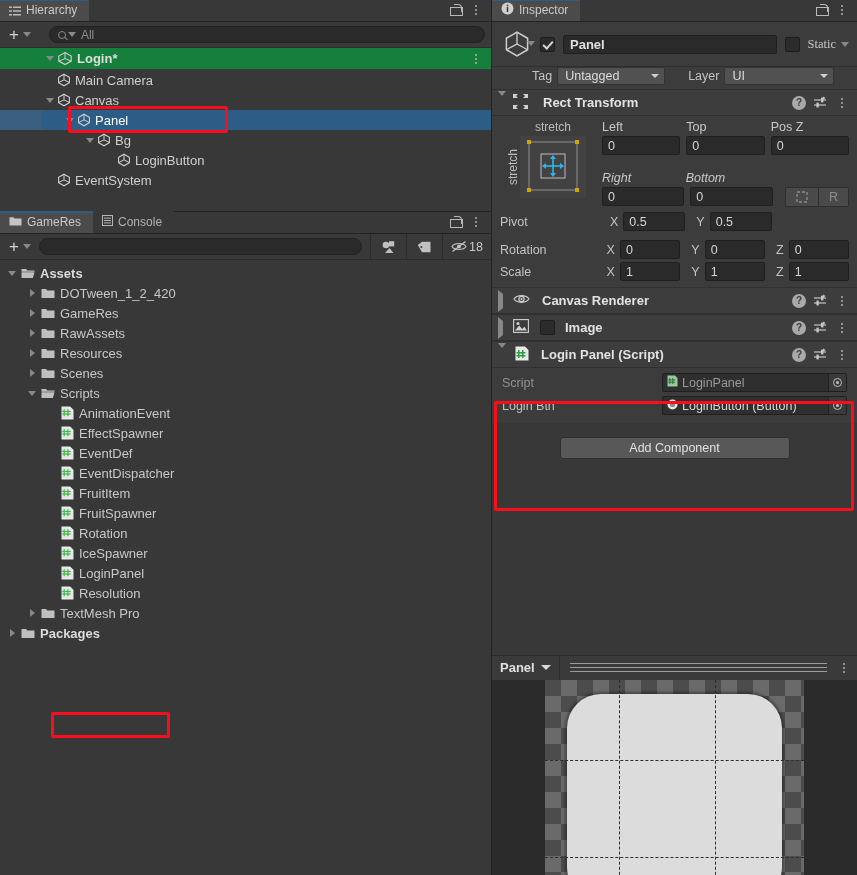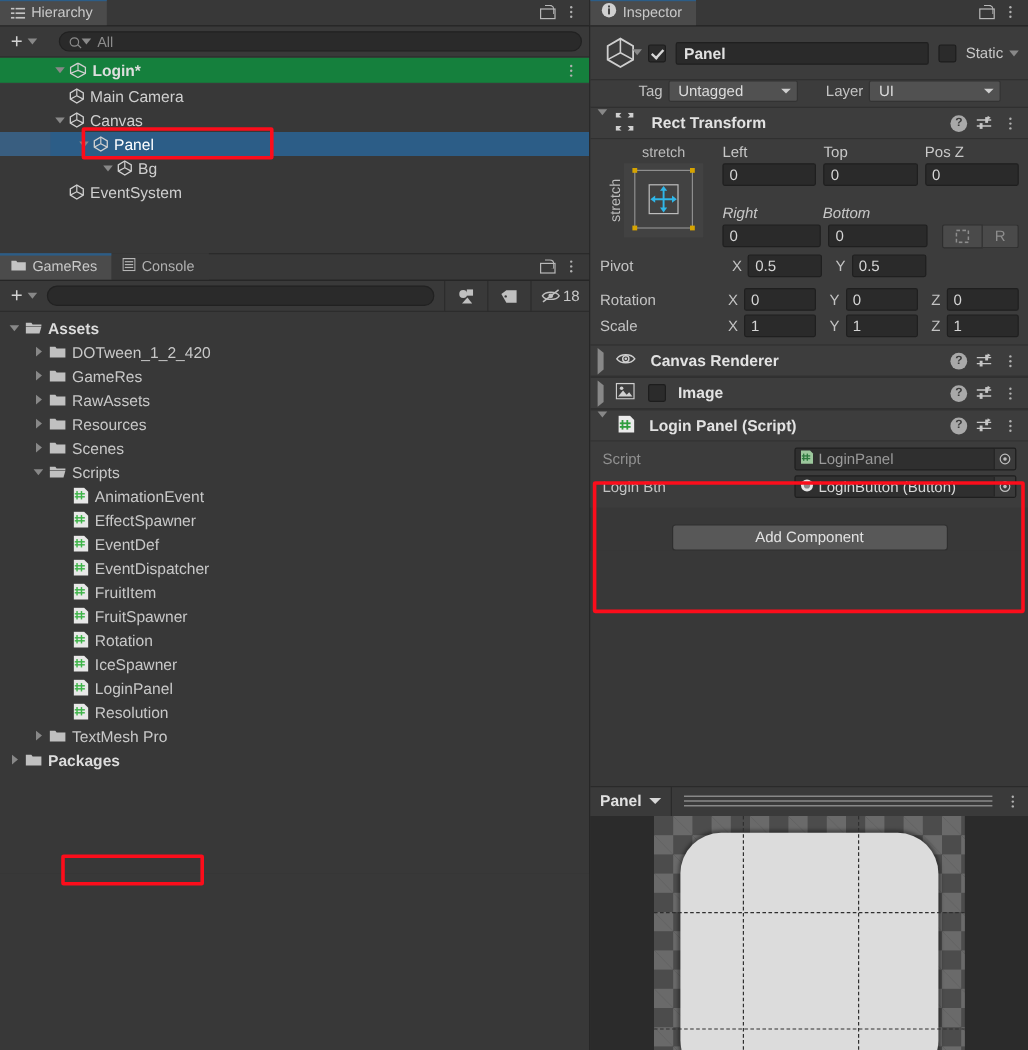--- a/index.html
+++ b/index.html
@@ -65,21 +65,21 @@
   .prow .plabel{font-size:13px;color:#c8c8c8;white-space:nowrap;}
   .prow.bold .plabel{font-weight:bold;color:#dcdcdc;}
 
   
   .right{width:366px;height:875px;display:flex;flex-direction:column;background:#383838;border-left:1px solid #232323;}
   .insp-head{height:45px;background:#3c3c3c;display:flex;align-items:center;padding:0 8px 0 10px;gap:8px;border-bottom:1px solid #2f2f2f;}
   .big-cube{width:30px;height:30px;flex:none;position:relative;}
   .chk{width:15px;height:15px;background:#2b2b2b;border:1px solid #1d1d1d;border-radius:2px;position:relative;flex:none;}
   .chk.on::after{content:"";position:absolute;left:4px;top:1px;width:4px;height:8px;border:solid #d8d8d8;border-width:0 2px 2px 0;transform:rotate(42deg);}
   .namefield{flex:1;height:19px;background:#2a2a2a;border:1px solid #1f1f1f;border-radius:2px;display:flex;align-items:center;padding:0 6px;color:#e0e0e0;font-weight:bold;font-size:13px;}
-  .static-wrap{display:flex;align-items:center;gap:5px;}
+  .static-wrap{display:flex;align-items:center;gap:5px;font-family:Liberation Serif, serif;}
   .static-lbl{font-size:12.5px;color:#c8c8c8;}
   .taglayer{height:22px;background:#3c3c3c;display:flex;align-items:center;gap:5px;padding:0 8px 4px 40px;}
   .fld-lbl{font-size:12.5px;color:#c3c3c3;}
   .dd{height:18px;background:#515151;border:1px solid #333;border-radius:2px;display:flex;align-items:center;justify-content:space-between;padding:0 5px 0 7px;color:#dcdcdc;font-size:12.5px;}
   .dd .cv{width:0;height:0;border-left:4px solid transparent;border-right:4px solid transparent;border-top:4px solid #cfcfcf;margin-left:6px;}
 
   .comp-head{height:27px;background:#3d3d3d;display:flex;align-items:center;gap:7px;padding:0 8px 0 6px;border-top:1px solid #303030;border-bottom:1px solid #303030;}
   .comp-title{font-weight:bold;font-size:13px;color:#e2e2e2;margin-left:14px;}
   .comp-head .hr{margin-left:auto;display:flex;align-items:center;gap:7px;}
   .q{width:14px;height:14px;border-radius:50%;background:#a9a9a9;color:#3c3c3c;font-size:10px;font-weight:bold;display:flex;align-items:center;justify-content:center;}
@@ -203,20 +203,29 @@
           <div class="row">
             <span class="left-gutter"></span>
             <span class="arrow" style="margin-left:84px;">
               <span class="tri"></span>
             </span>
             <span class="cube" style="margin:0 4px 0 1px;"><svg width="14" height="14" viewBox="0 0 14 14">
                 <path d="M7 1.2 L12.4 4.4 L12.4 9.6 L7 12.8 L1.6 9.6 L1.6 4.4 Z" fill="none" stroke="#cfcfcf" stroke-width="1.1"></path>
                 <path d="M7 1.2 L7 6.8 L1.6 9.6 M7 6.8 L12.4 9.6" fill="none" stroke="#cfcfcf" stroke-width="1"></path>
               </svg></span>
             <span class="row-label">Bg</span>
+          </div>
+          <div class="row">
+            <span class="left-gutter"></span>
+            <span class="arrow" style="margin-left:104px;"></span>
+            <span class="cube" style="margin:0 4px 0 1px;"><svg width="14" height="14" viewBox="0 0 14 14">
+                <path d="M7 1.2 L12.4 4.4 L12.4 9.6 L7 12.8 L1.6 9.6 L1.6 4.4 Z" fill="none" stroke="#cfcfcf" stroke-width="1.1"></path>
+                <path d="M7 1.2 L7 6.8 L1.6 9.6 M7 6.8 L12.4 9.6" fill="none" stroke="#cfcfcf" stroke-width="1"></path>
+              </svg></span>
+            <span class="row-label">LoginButton</span>
           </div>
           <div class="row">
             <span class="left-gutter"></span>
             <span class="arrow" style="margin-left:44px;"></span>
             <span class="cube" style="margin:0 4px 0 1px;"><svg width="14" height="14" viewBox="0 0 14 14">
                 <path d="M7 1.2 L12.4 4.4 L12.4 9.6 L7 12.8 L1.6 9.6 L1.6 4.4 Z" fill="none" stroke="#cfcfcf" stroke-width="1.1"></path>
                 <path d="M7 1.2 L7 6.8 L1.6 9.6 M7 6.8 L12.4 9.6" fill="none" stroke="#cfcfcf" stroke-width="1"></path>
               </svg></span>
             <span class="row-label">EventSystem</span>
           </div>

